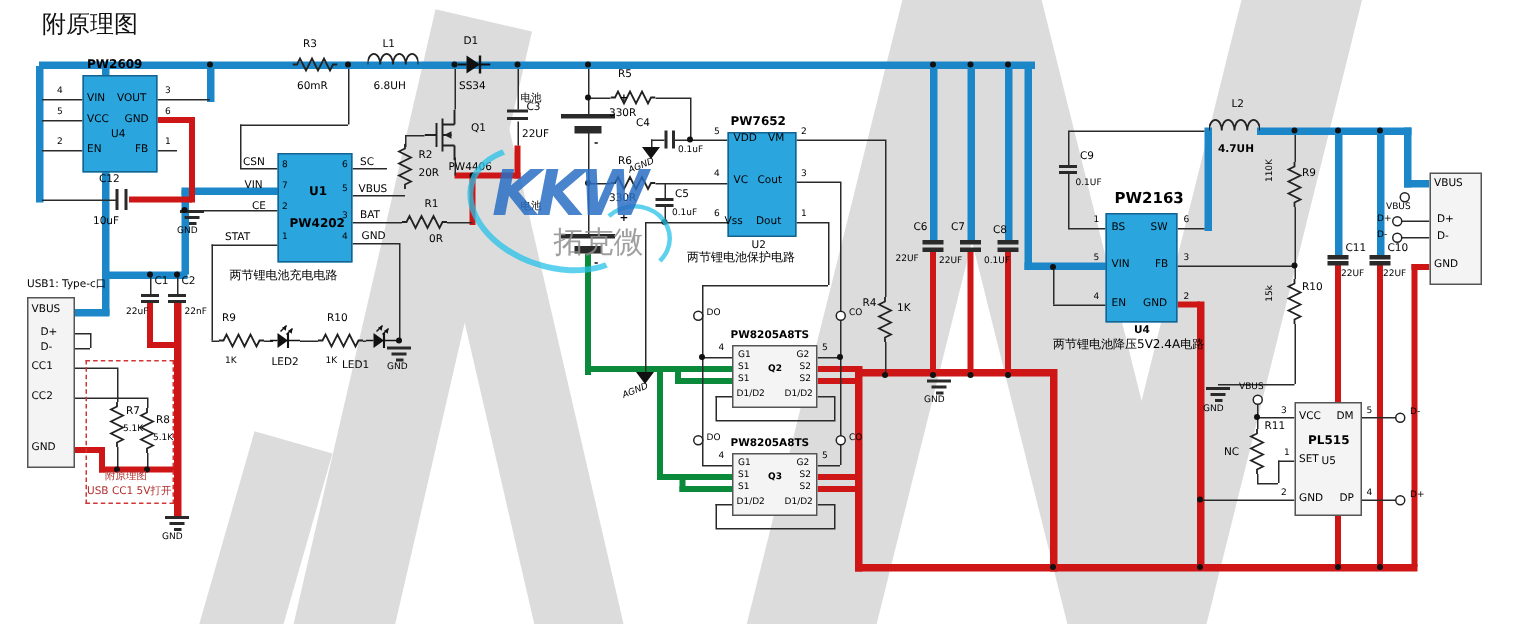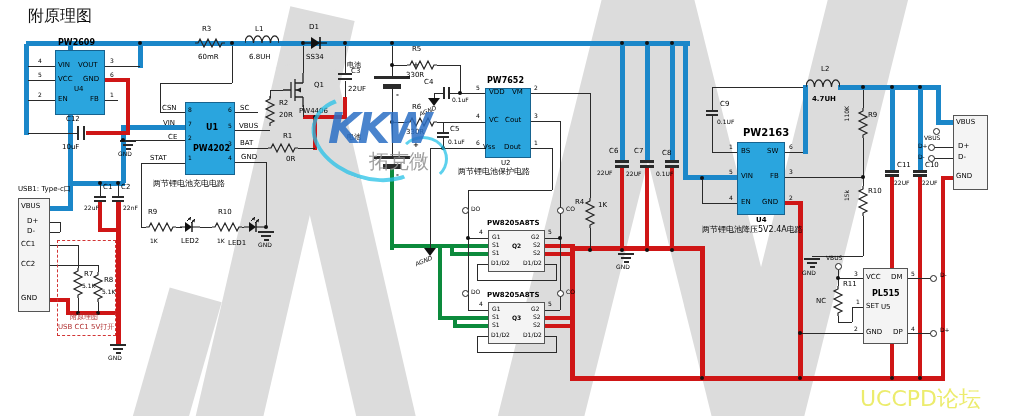--- a/index.html
+++ b/index.html
@@ -593,15 +593,14 @@
   <div class="t" style="left:893px;top:329px">DP</div>
   <div class="t t8 b" style="left:872px;top:290px">PL515</div>
   <div class="t" style="left:881px;top:304px">U5</div>
   <div class="t t6" style="left:940px;top:272px">D-</div>
   <div class="t t6" style="left:940px;top:327px">D+</div>
 
   <i class="arc" style="left:310px;top:98px;width:112px;height:74px;border:4px solid #27c2e8;border-top-color:transparent;border-right-color:transparent;transform:rotate(18deg);opacity:.75;z-index:6"></i>
   <i class="arc" style="left:398px;top:136px;width:44px;height:40px;border:3px solid #27c2e8;border-left-color:transparent;border-bottom-color:transparent;opacity:.75;z-index:6"></i>
   <div class="kkw" style="left:328px;top:104px">KKW</div>
   <div class="tkw" style="left:369px;top:148px">拓克微</div>
-  <div class="forum" style="left:860px;top:384px">UCCPD论坛</div>
 
 </div>
 
 </body></html>

